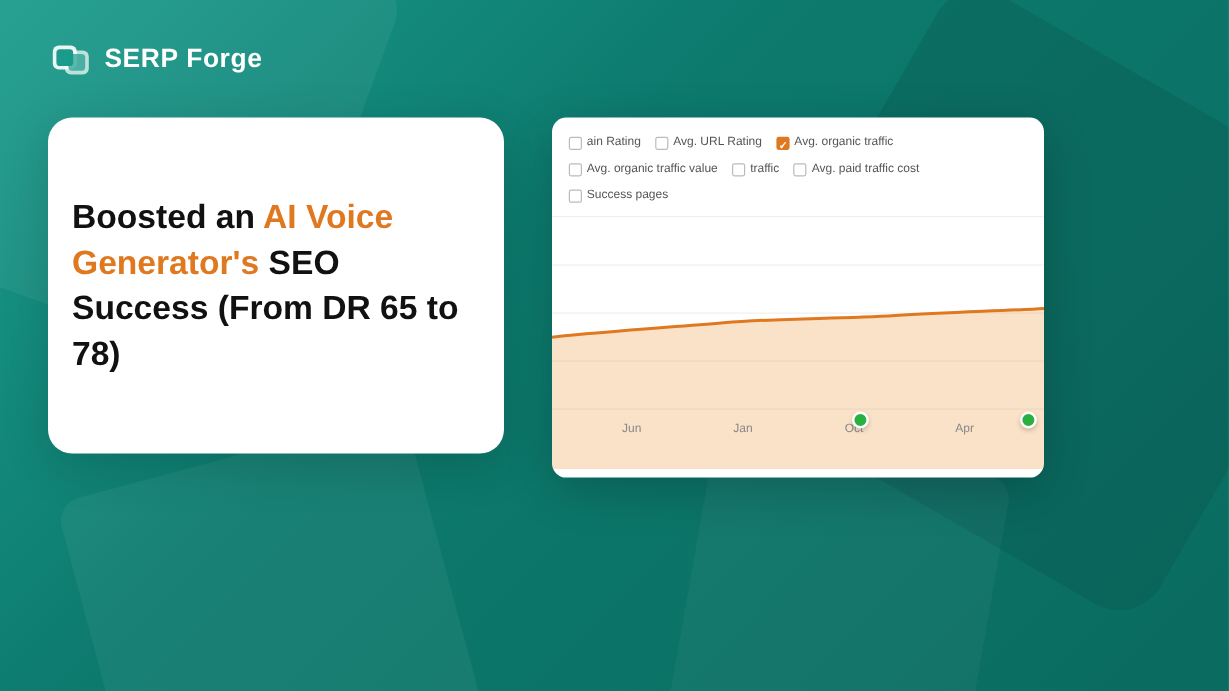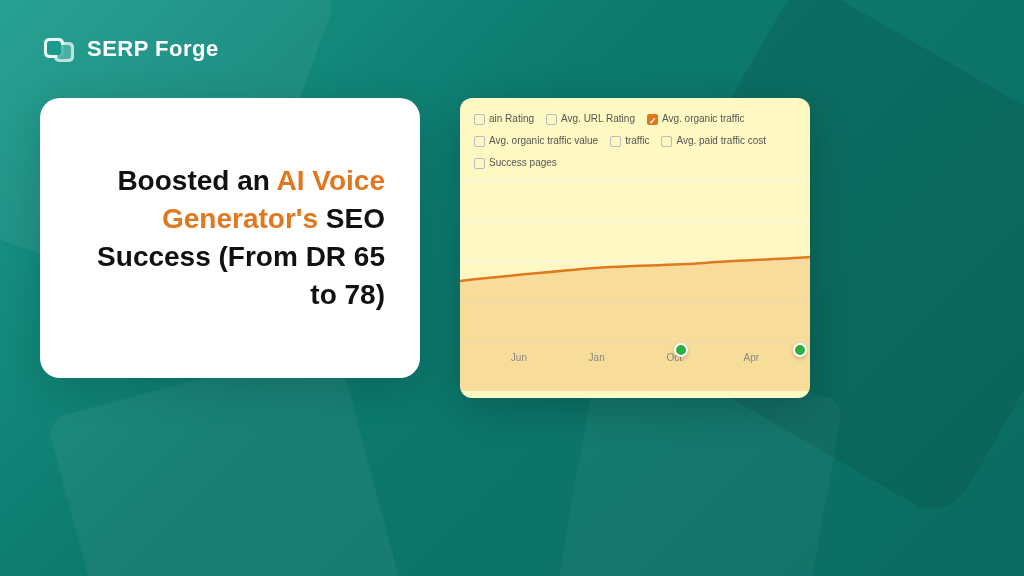--- a/index.html
+++ b/index.html
@@ -101,45 +101,44 @@
       display: flex;
       gap: 40px;
       align-items: flex-start;
       margin-top: 10px;
     }
 
     
     .text-card {
       background: white;
       border-radius: 20px;
-      padding: 32px 35px;
+      padding: 32px 20px;
       width: 380px;
       min-height: 280px;
       display: flex;
       align-items: center;
       box-shadow: 0 10px 40px rgba(0,0,0,0.15);
-      text-align: right;
     }
 
     .text-card h1 {
       font-size: 28px;
       font-weight: 800;
       line-height: 1.35;
       color: #111;
     }
 
     .text-card h1 .highlight {
       color: #e07820;
     }
 
     
     .chart-panel {
-      background: #fef9c3;
+      background: #ffffff;
       border-radius: 12px;
-      width: 350px;
+      width: 410px;
       height: 300px;
       overflow: hidden;
       box-shadow: 0 10px 40px rgba(0,0,0,0.2);
       position: relative;
     }
 
     .chart-header {
       padding: 12px 14px 8px;
       border-bottom: 1px solid #f0f0f0;
       font-size: 10.5px;

